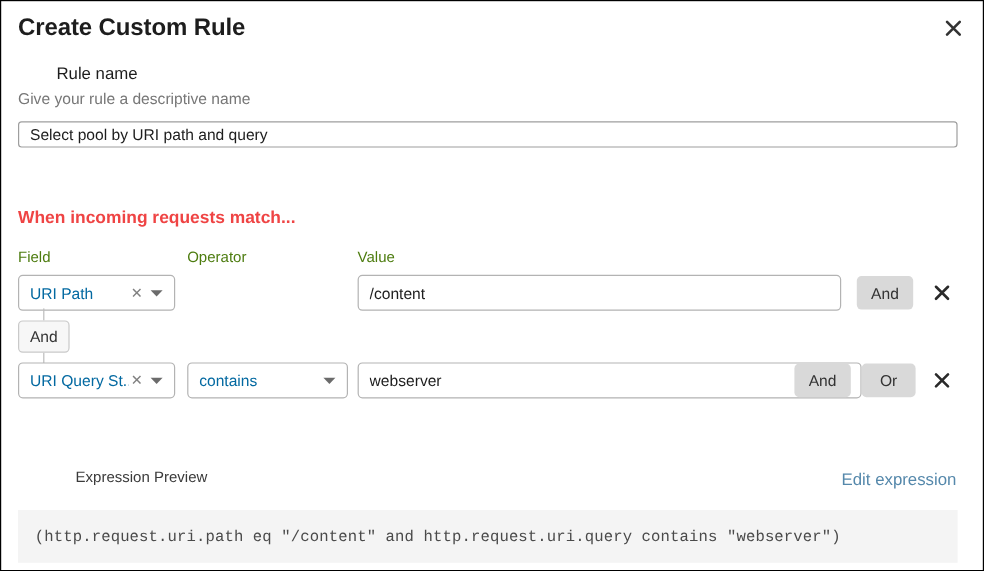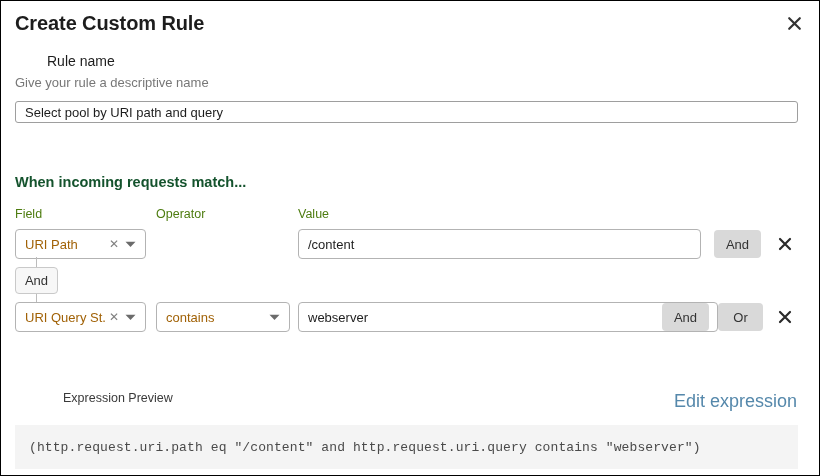--- a/index.html
+++ b/index.html
@@ -90,21 +90,21 @@
     outline: none;
   }
 
   
   .match-heading {
     position: absolute;
     left: 14px;
     top: 173px;
     font-size: 14.5px;
     font-weight: bold;
-    color: #14532d;
+    color: #ef4444;
   }
 
   .col-head {
     position: absolute;
     top: 206px;
     font-size: 12.5px;
     color: #4d7c0f;
   }
   .col-head.field    { left: 14px; }
   .col-head.operator { left: 155px; }
@@ -123,21 +123,21 @@
     border-radius: 4px;
     background: #ffffff;
     display: flex;
     align-items: center;
     cursor: pointer;
   }
   .select-box .sel-text {
     flex: 1 1 auto;
     padding-left: 9px;
     font-size: 13px;
-    color: #a16207;
+    color: #0369a1;
     white-space: nowrap;
     overflow: hidden;
   }
   .select-box .clear-x {
     flex: 0 0 auto;
     font-size: 12px;
     color: #808080;
     padding: 0 6px 0 2px;
     line-height: 1;
   }
@@ -236,21 +236,21 @@
     left: 14px;
     top: 390px;
     font-size: 12.5px;
     color: #3a3a3a;
     margin-left: 48px;
   }
   .edit-expression {
     position: absolute;
     right: 22px;
     top: 390px;
-    font-size: 18px;
+    font-size: 14px;
     color: #5588ab;
     text-decoration: none;
     cursor: pointer;
     text-align: right;
   }
   .preview-box {
     position: absolute;
     left: 14px;
     top: 424px;
     width: 783px;

